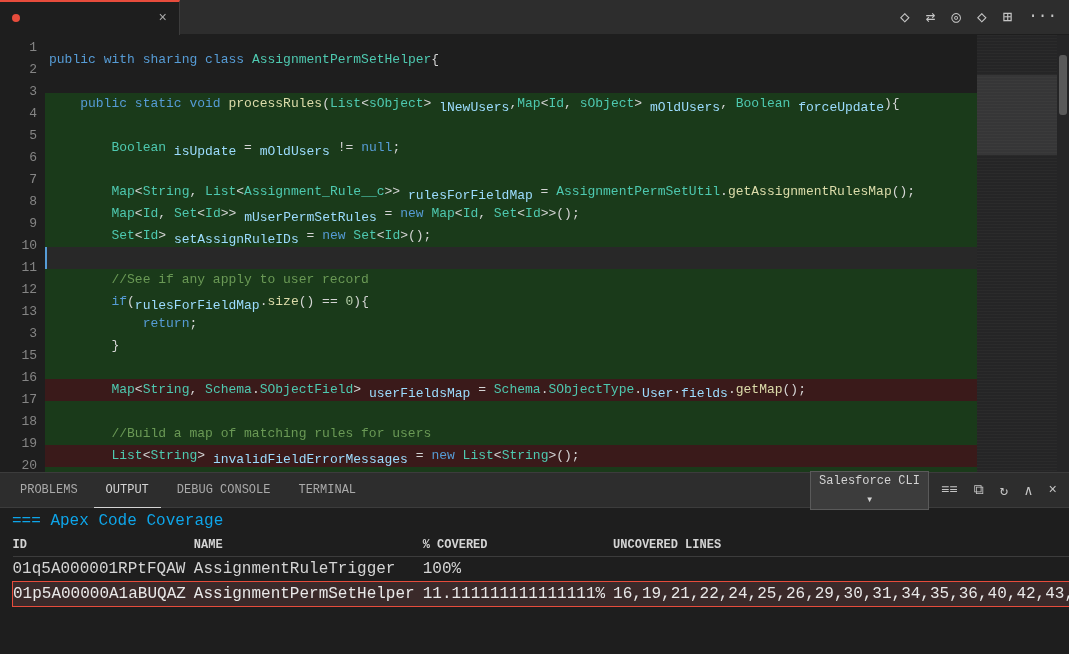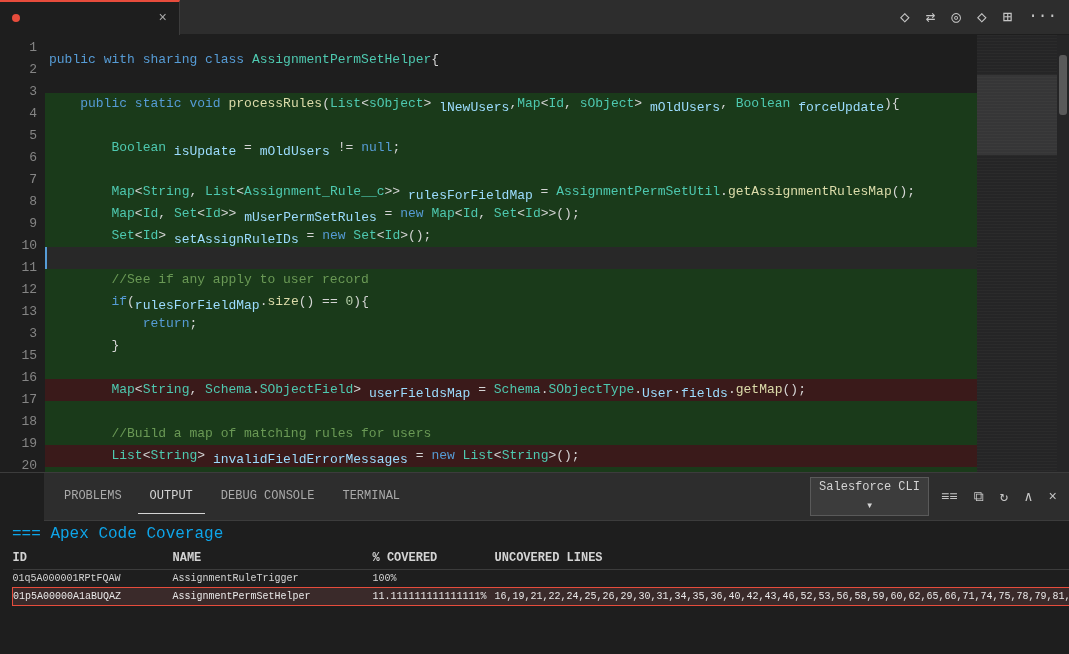--- a/index.html
+++ b/index.html
@@ -167,26 +167,25 @@
       height: 182px;
       background: #1e1e1e;
       border-top: 1px solid #3c3c3c;
       display: flex;
       flex-direction: column;
     }
 
     .panel-tabs {
       display: flex;
       align-items: center;
-      height: 48px;
+      height: 35px;
       background: #2d2d2d;
       border-bottom: 1px solid #3c3c3c;
       padding: 0 8px;
       gap: 4px;
-      margin-left: 44px;
     }
 
     .panel-tab {
       padding: 0 12px;
       height: 35px;
       display: flex;
       align-items: center;
       font-size: 12px;
       color: #aaa;
       cursor: pointer;
@@ -246,21 +245,21 @@
       text-align: left;
       color: #d4d4d4;
       font-weight: bold;
       padding: 2px 8px 4px 0;
       font-size: 12px;
       border-bottom: 1px solid #3c3c3c;
     }
 
     .coverage-table td {
       padding: 3px 8px 3px 0;
-      font-size: 10px;
+      font-size: 16px;
       color: #d4d4d4;
       white-space: nowrap;
     }
 
     .coverage-row-highlighted {
       background: #3a2a2a;
       border: 1px solid #e74c3c;
     }
 
     .coverage-row-highlighted td {

